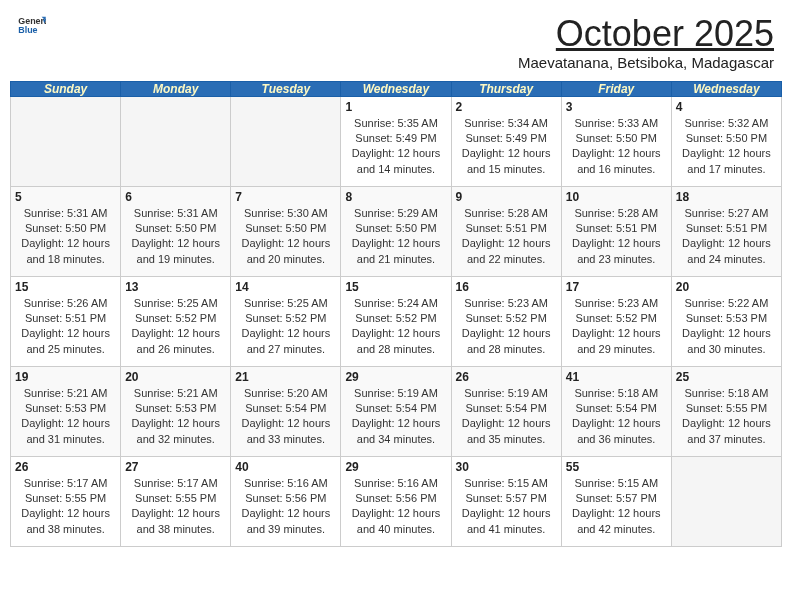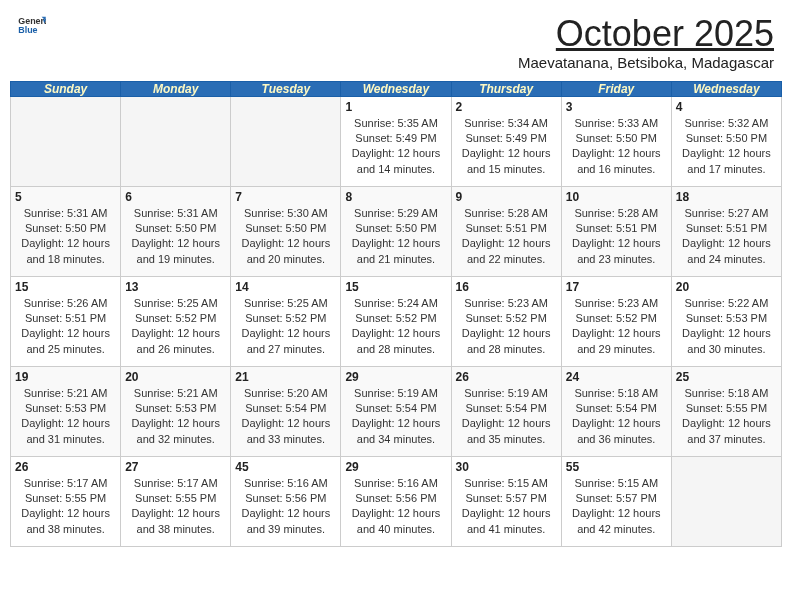--- a/index.html
+++ b/index.html
@@ -219,39 +219,39 @@
         </td>
         <td>
           <span class="day-number">29</span>
           <div class="day-info">Sunrise: 5:19 AM<br>Sunset: 5:54 PM<br>Daylight: 12 hours<br>and 34 minutes.</div>
         </td>
         <td>
           <span class="day-number">26</span>
           <div class="day-info">Sunrise: 5:19 AM<br>Sunset: 5:54 PM<br>Daylight: 12 hours<br>and 35 minutes.</div>
         </td>
         <td>
-          <span class="day-number">24</span>
+          <span class="day-number">41</span>
           <div class="day-info">Sunrise: 5:18 AM<br>Sunset: 5:54 PM<br>Daylight: 12 hours<br>and 36 minutes.</div>
         </td>
         <td>
           <span class="day-number">25</span>
           <div class="day-info">Sunrise: 5:18 AM<br>Sunset: 5:55 PM<br>Daylight: 12 hours<br>and 37 minutes.</div>
         </td>
       </tr>
       <tr>
         <td>
           <span class="day-number">26</span>
           <div class="day-info">Sunrise: 5:17 AM<br>Sunset: 5:55 PM<br>Daylight: 12 hours<br>and 38 minutes.</div>
         </td>
         <td>
           <span class="day-number">27</span>
           <div class="day-info">Sunrise: 5:17 AM<br>Sunset: 5:55 PM<br>Daylight: 12 hours<br>and 38 minutes.</div>
         </td>
         <td>
-          <span class="day-number">45</span>
+          <span class="day-number">40</span>
           <div class="day-info">Sunrise: 5:16 AM<br>Sunset: 5:56 PM<br>Daylight: 12 hours<br>and 39 minutes.</div>
         </td>
         <td>
           <span class="day-number">29</span>
           <div class="day-info">Sunrise: 5:16 AM<br>Sunset: 5:56 PM<br>Daylight: 12 hours<br>and 40 minutes.</div>
         </td>
         <td>
           <span class="day-number">30</span>
           <div class="day-info">Sunrise: 5:15 AM<br>Sunset: 5:57 PM<br>Daylight: 12 hours<br>and 41 minutes.</div>
         </td>

